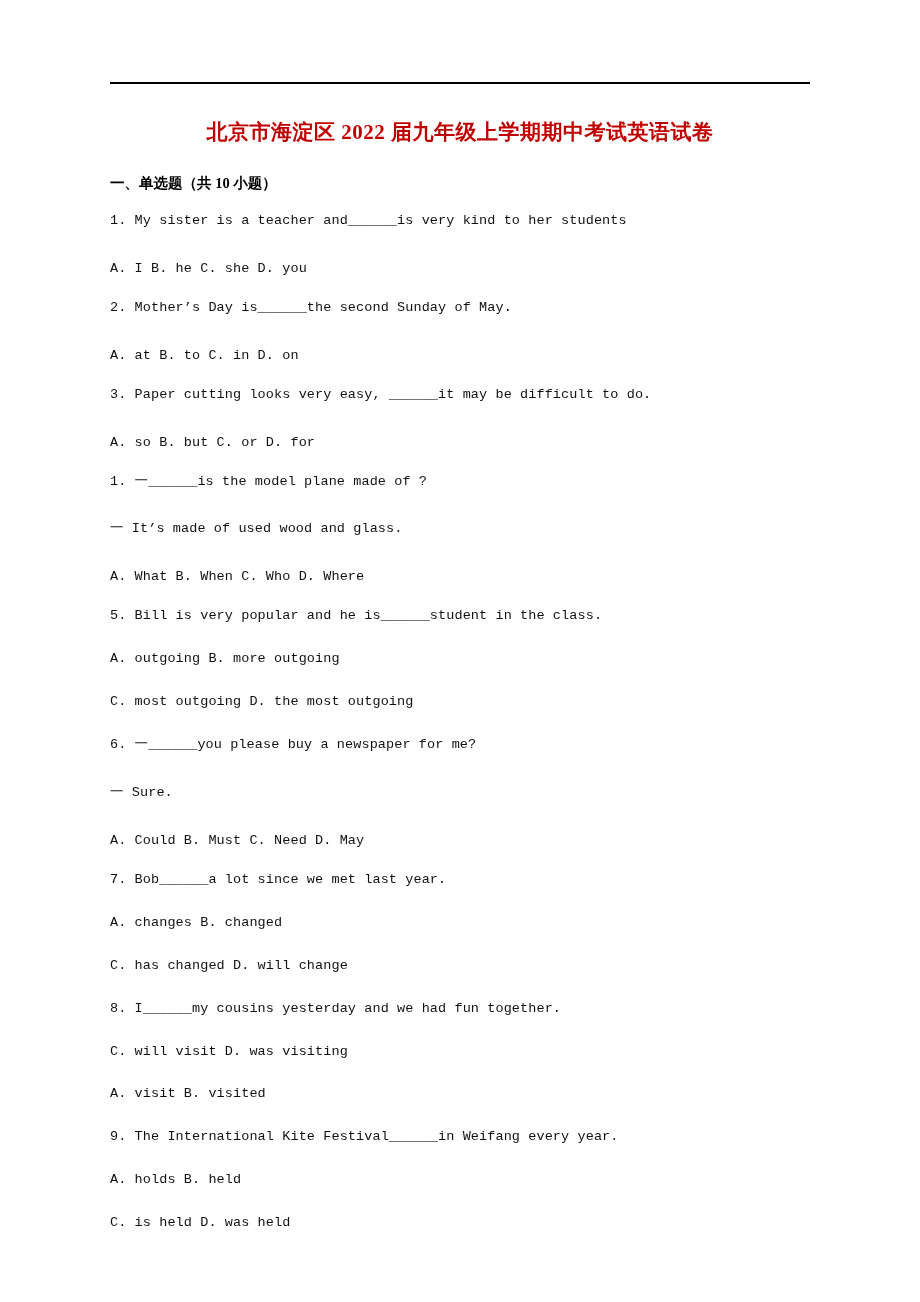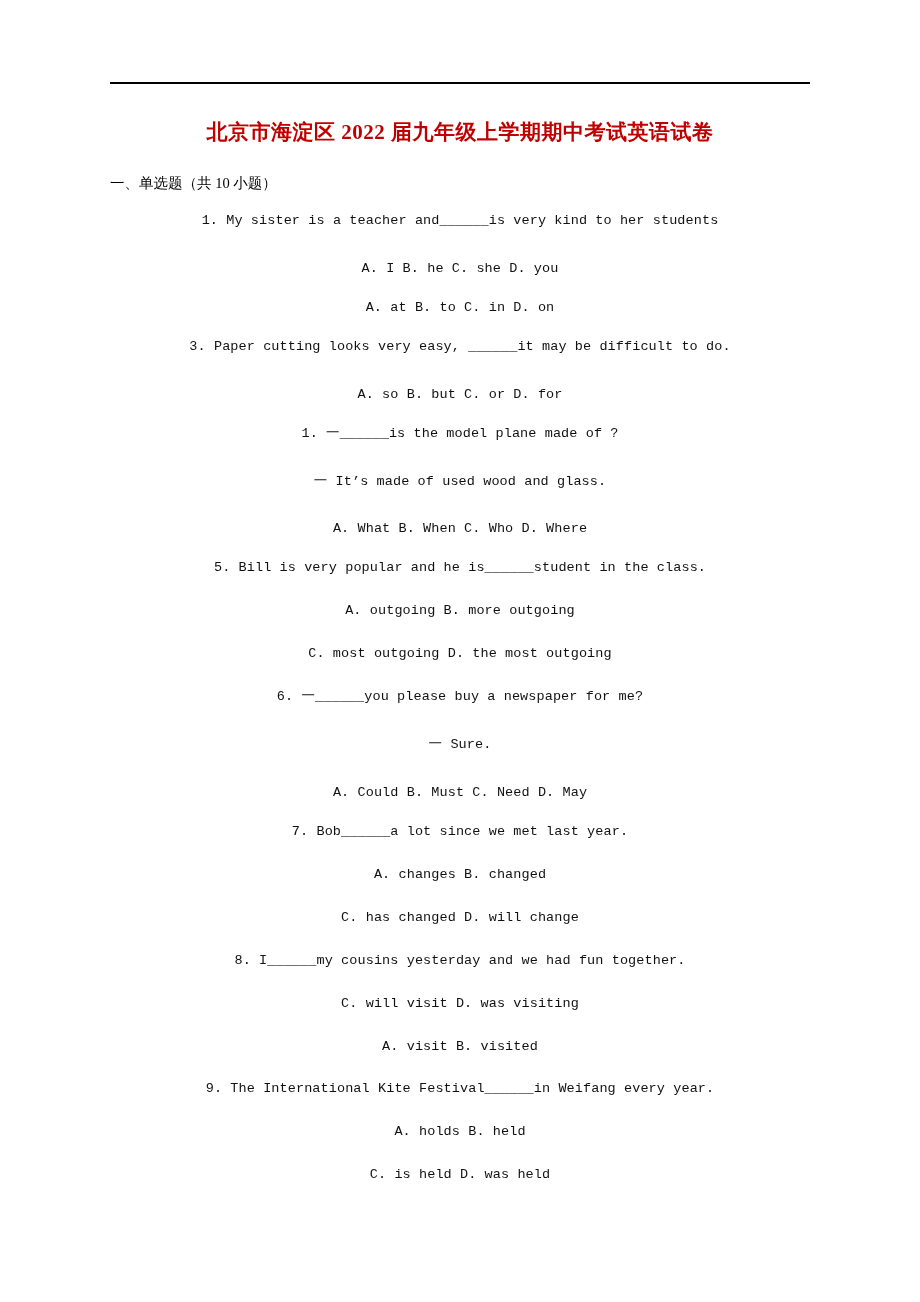--- a/index.html
+++ b/index.html
@@ -36,35 +36,34 @@
     font-family: "Liberation Serif", serif;
     font-size: 21px;
     font-weight: bold;
     color: #c00000;
     letter-spacing: 0.5px;
   }
   .section-heading {
     margin-top: 28px;
     font-family: "Liberation Serif", serif;
     font-size: 14.5px;
-    font-weight: normal;
+    font-weight: bold;
     color: #000;
   }
   .q-block {
     margin-top: 18px;
   }
   .q-line {
     font-family: "Liberation Mono", monospace;
     font-size: 13.5px;
     line-height: 1.55;
     color: #111;
     letter-spacing: 0.1px;
     white-space: pre-wrap;
     margin: 0;
-    text-align: center;
   }
   .q-line + .q-line {
     margin-top: 27px;
   }
   .q-line.spaced {
     margin-top: 22px;
   }
 </style>
 </head>
 <body>
@@ -76,20 +75,21 @@
   <h1 class="doc-title">北京市海淀区 2022 届九年级上学期期中考试英语试卷</h1>
 
   <div class="section-heading">一、单选题（共 10 小题）</div>
 
   <div class="q-block">
     <p class="q-line">1. My sister is a teacher and______is very kind to her students</p>
     <p class="q-line">A. I B. he C. she D. you</p>
   </div>
 
   <div class="q-block">
+    <p class="q-line">2. Mother’s Day is______the second Sunday of May.</p>
     <p class="q-line">A. at B. to C. in D. on</p>
   </div>
 
   <div class="q-block">
     <p class="q-line">3. Paper cutting looks very easy, ______it may be difficult to do.</p>
     <p class="q-line">A. so B. but C. or D. for</p>
   </div>
 
   <div class="q-block">
     <p class="q-line">1. 一______is the model plane made of ?</p>

